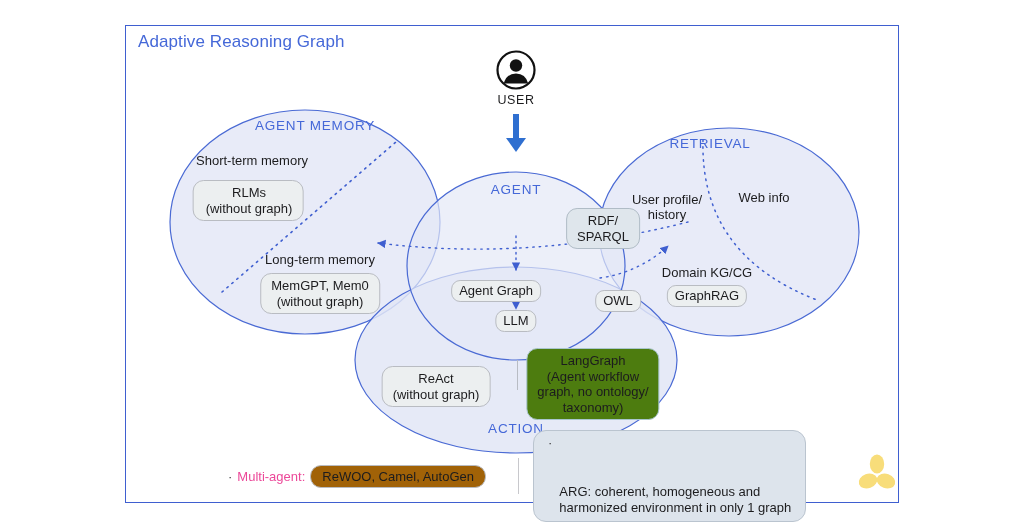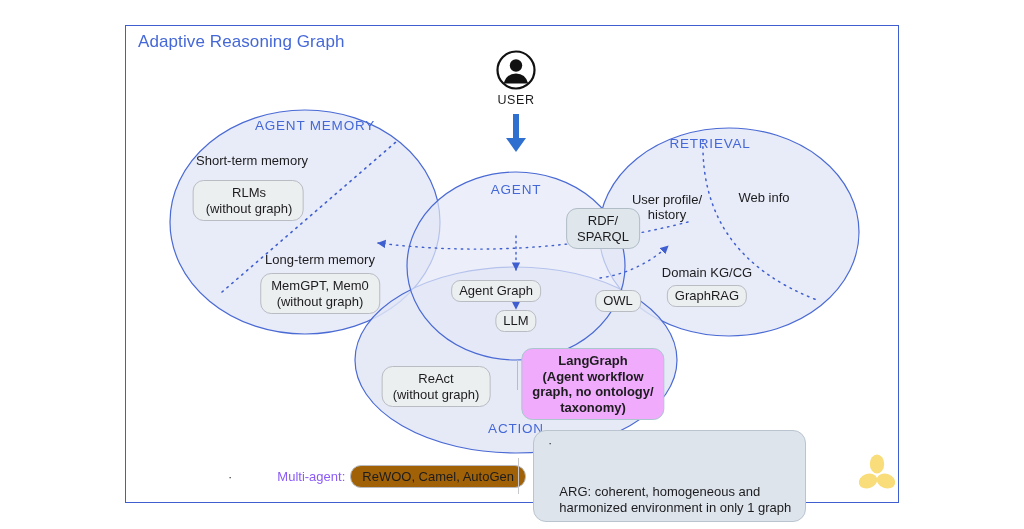--- a/index.html
+++ b/index.html
@@ -72,23 +72,22 @@
     border-radius: 11px;
     background: #eceff0;
     color: #1c1c1e;
     font-size: 13px;
     line-height: 15.5px;
     text-align: center;
     padding: 4px 10px;
     white-space: pre;
   }
   .pill.teal {
-    background: #f0abfc;
+    background: #4d7c0f;
     border-color: #a9c6cd;
-    font-weight: bold;
   }
   .pill.bluegray {
     background: #dfe6ec;
     border-color: #b0bcc6;
   }
   .pill.tight { padding: 2px 7px; border-radius: 9px; }
 
   
   #user-icon {
     position: absolute;
@@ -138,23 +137,22 @@
     align-items: center;
     padding-left: 6px;
   }
   .bullet {
     color: #3a3a3c;
     font-size: 13px;
     line-height: 13px;
   }
   .legend-text {
     font-size: 13px;
-    color: #8b5cf6;
-    white-space: nowrap;
-    margin-left: 40px;
+    color: #ec4899;
+    white-space: nowrap;
   }
   .legend-pill {
     border: 1px solid #b9bcc2;
     border-radius: 11px;
     background: #a16207;
     font-size: 13px;
     color: #1c1c1e;
     padding: 3px 11px;
     white-space: nowrap;
   }

